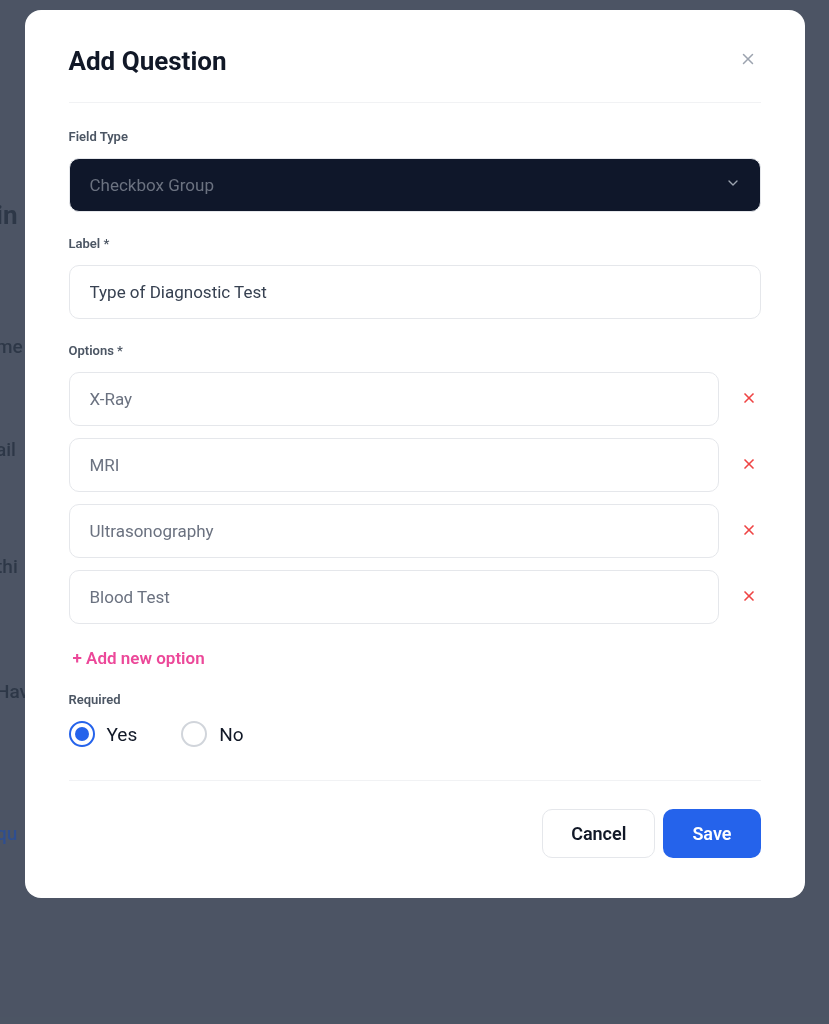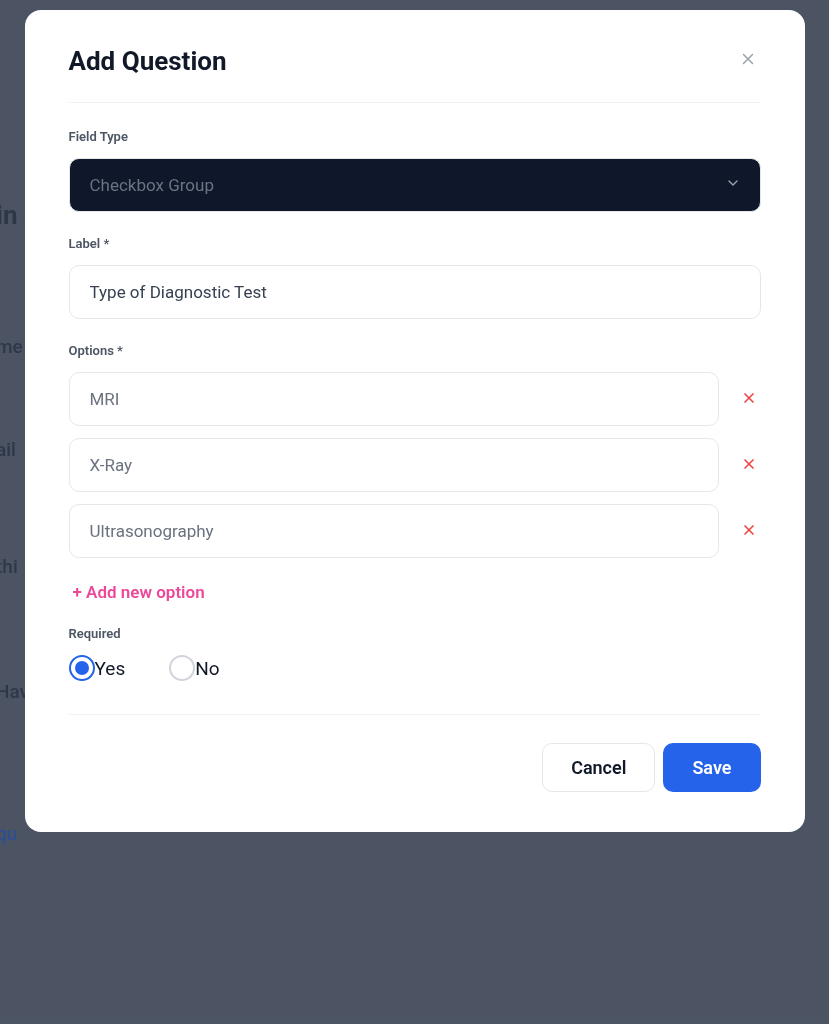--- a/index.html
+++ b/index.html
@@ -149,21 +149,21 @@
       font-family: inherit;
     }
     .radio-group {
       display: flex;
       gap: 44px;
       margin-top: 4px;
     }
     .radio-item {
       display: flex;
       align-items: center;
-      gap: 0;
+      gap: 12px;
       cursor: pointer;
     }
     .radio-circle {
       width: 26px;
       height: 26px;
       border-radius: 50%;
       border: 2px solid #d1d5db;
       display: flex;
       align-items: center;
       justify-content: center;
@@ -255,33 +255,33 @@
 
     <div class="form-group">
       <label class="form-label">Label *</label>
       <input type="text" class="text-input" value="Type of Diagnostic Test" style="">
     </div>
 
     <div class="form-group">
       <label class="form-label">Options *</label>
 
       <div class="option-row">
-        <input type="text" class="option-input" value="MRI" style="">
+        <input type="text" class="option-input" value="X-Ray" style="">
         <button class="remove-btn">
           <span>
             <svg viewBox="0 0 24 24" fill="none" stroke="currentColor" stroke-width="2.5" stroke-linecap="round">
                 <line x1="18" y1="6" x2="6" y2="18"></line>
                 <line x1="6" y1="6" x2="18" y2="18"></line>
               </svg>
           </span>
         </button>
       </div>
 
       <div class="option-row">
-        <input type="text" class="option-input" value="X-Ray" style="">
+        <input type="text" class="option-input" value="MRI" style="">
         <button class="remove-btn">
           <span>
             <svg viewBox="0 0 24 24" fill="none" stroke="currentColor" stroke-width="2.5" stroke-linecap="round">
                 <line x1="18" y1="6" x2="6" y2="18"></line>
                 <line x1="6" y1="6" x2="18" y2="18"></line>
               </svg>
           </span>
         </button>
       </div>
 
@@ -290,20 +290,31 @@
         <button class="remove-btn">
           <span>
             <svg viewBox="0 0 24 24" fill="none" stroke="currentColor" stroke-width="2.5" stroke-linecap="round">
                 <line x1="18" y1="6" x2="6" y2="18"></line>
                 <line x1="6" y1="6" x2="18" y2="18"></line>
               </svg>
           </span>
         </button>
       </div>
 
+      <div class="option-row">
+        <input type="text" class="option-input" value="Blood Test" style="">
+        <button class="remove-btn">
+          <span>
+            <svg viewBox="0 0 24 24" fill="none" stroke="currentColor" stroke-width="2.5" stroke-linecap="round">
+                <line x1="18" y1="6" x2="6" y2="18"></line>
+                <line x1="6" y1="6" x2="18" y2="18"></line>
+              </svg>
+          </span>
+        </button>
+      </div>
 
       <button class="add-option-btn">+ Add new option</button>
     </div>
 
     <div class="form-group" style="margin-bottom:8px;">
       <label class="form-label">Required</label>
       <div class="radio-group">
         <div class="radio-item">
           <div class="radio-circle selected">
             <div class="radio-dot"></div>

